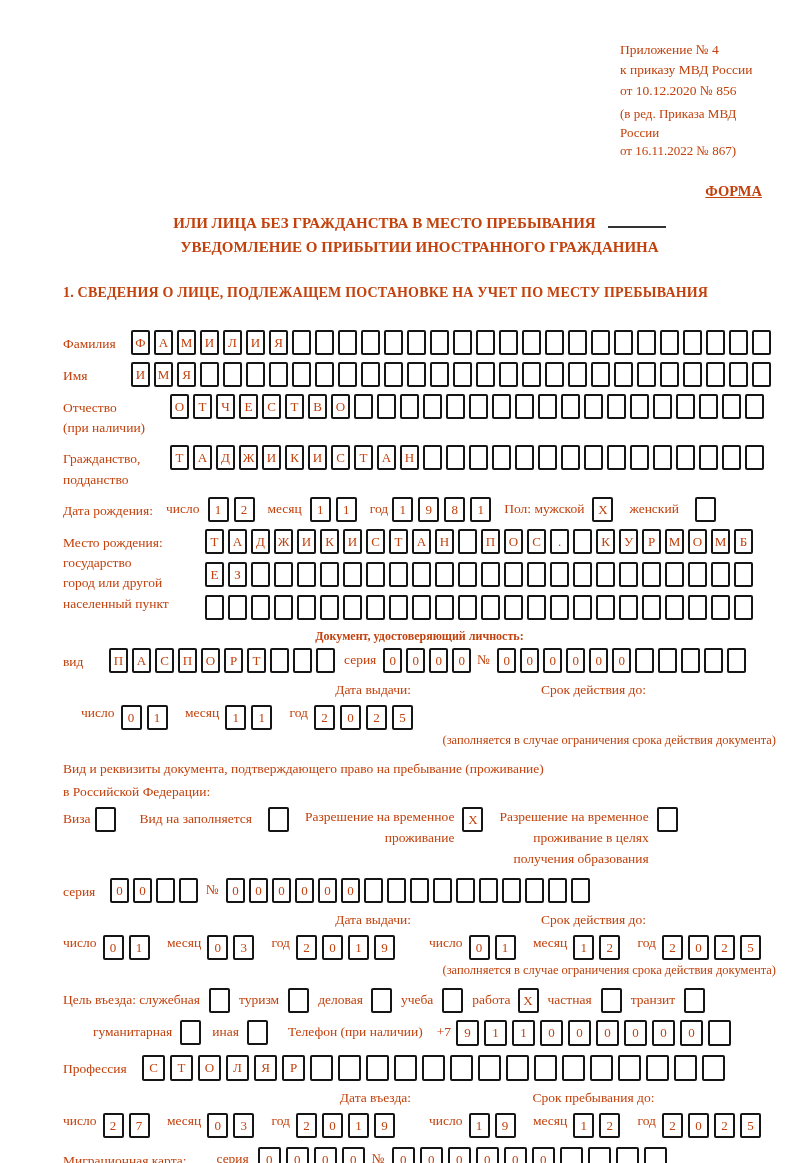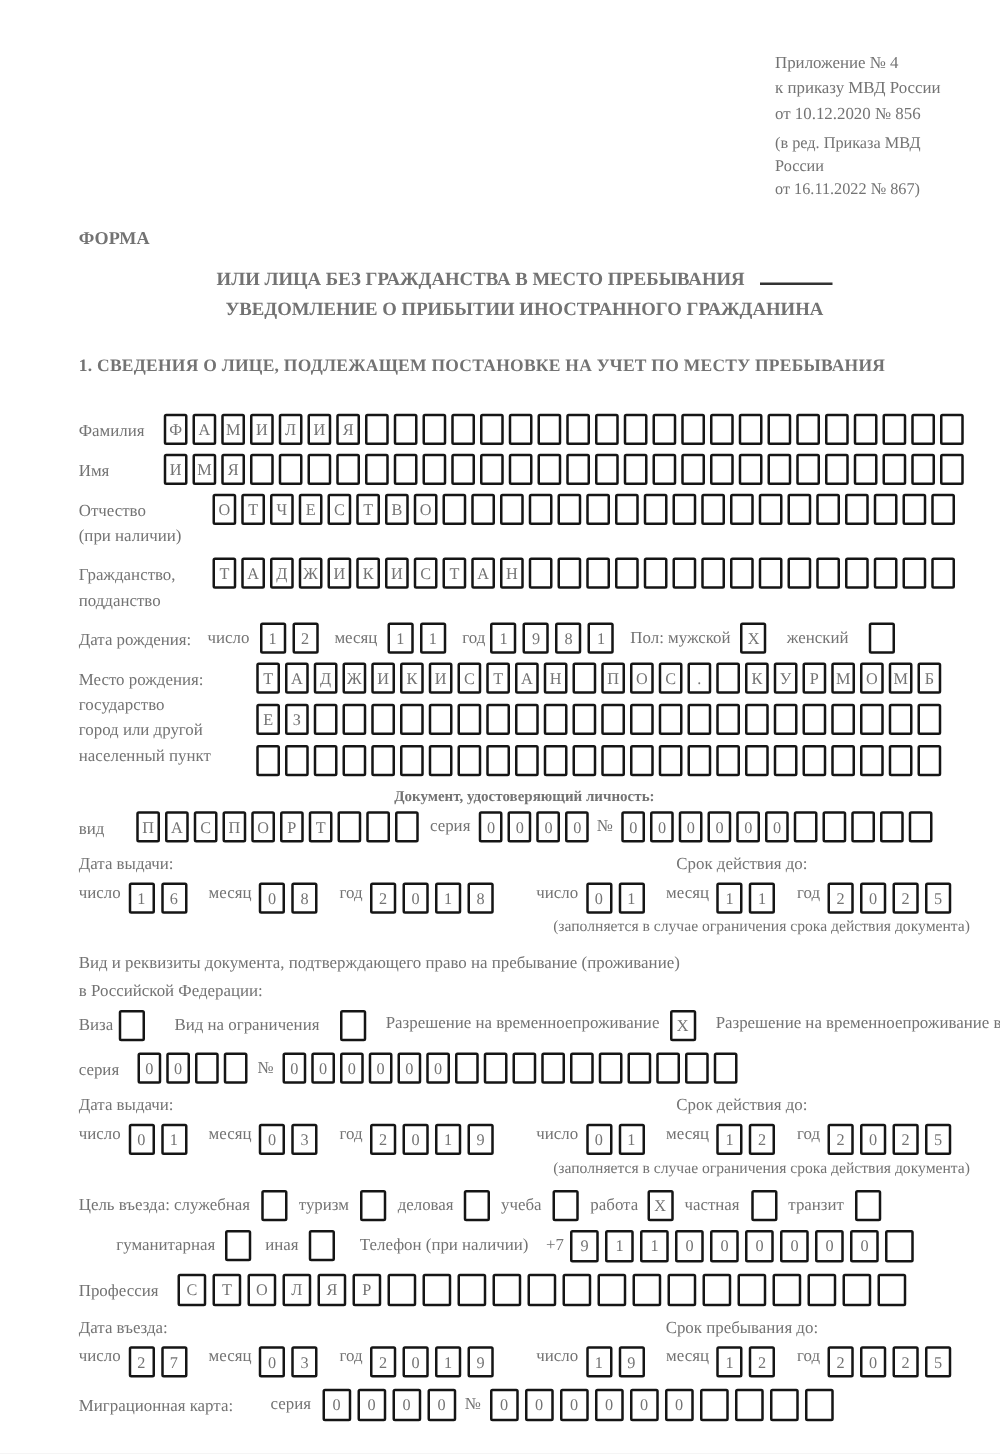--- a/index.html
+++ b/index.html
@@ -1,52 +1,52 @@
 <!DOCTYPE html>
 <html><head>
 <meta charset="utf-8">
 <style>
   html,body{margin:0;padding:0;background:#e8e8e8;}
   .page{
-    width:800px;height:1163px;margin:0 auto;background:#ffffff;color:#737373;
+    width:800px;height:1163px;margin:0 auto;background:#ffffff;color:#c2410c;
     font-family:"Liberation Serif","DejaVu Serif",serif;font-size:13.5px;
     box-sizing:border-box;padding:40px 24px 0 63px;overflow:hidden;position:relative;
   }
   .appendix{margin-left:557px;line-height:1.5;font-size:13.5px;}
   .edition{margin-left:557px;margin-top:4px;line-height:1.45;font-size:13px;}
-  .forma{text-align:left;padding-right:14px;font-weight:700;font-size:14.5px;margin-top:22px;}
+  .forma{text-align:right;padding-right:14px;font-weight:700;font-size:14.5px;margin-top:22px;text-decoration:underline;}
   .title{text-align:center;font-weight:700;font-size:15px;line-height:1.55;margin-top:12px;}
   .blank-line{display:inline-block;width:58px;border-bottom:2px solid #333;height:14px;margin-left:12px;vertical-align:baseline;}
   .sec{font-weight:700;font-size:14px;margin-top:26px;letter-spacing:0.2px;}
   .frow{display:flex;align-items:flex-start;margin-top:7px;white-space:nowrap;}
   .flabel{flex:none;padding-top:4px;line-height:1.5;}
   .w68{width:68px}.w107{width:107px}.w100{width:103px}.w142{width:142px}.w45{width:46px}
   .lbl{padding-top:4px;display:inline-block;}
   .cellrow{flex:none;white-space:nowrap;display:inline-block;}
   .cell{
     display:inline-block;box-sizing:border-box;width:19px;height:25px;
     border:2px solid #151515;border-radius:2px;margin-right:4px;
     text-align:center;font-size:13px;line-height:21px;vertical-align:top;background:#fff;
   }
   .cd .cell{width:21px;margin-right:5px;}
   .cl .cell{width:23px;margin-right:5px;height:26px;}
   .cb{margin-left:8px;}
   .cb .cell{width:21px;margin-right:0;}
   .doc-head{text-align:center;font-weight:700;font-size:12px;margin-top:9px;}
   .dhead{display:flex;margin-top:9px;}
-  .dhead .l{width:348px;text-align:left;}
+  .dhead .l{width:348px;text-align:right;}
   .dhead .r{flex:1;text-align:center;}
   .drow{display:flex;margin-top:3px;align-items:flex-start;}
   .drow .l{width:348px;}
   .drow .r{flex:1;padding-left:18px;}
   .drow .lbl{margin-right:6px;}
   .drow .cellrow{margin-right:9px;}
   .note{text-align:right;font-size:12.5px;margin-top:3px;}
   .para{margin-top:10px;line-height:1.7;}
-  .pcol{display:flex;flex-direction:row;text-align:left;margin-left:16px;line-height:1.55;flex:none;}
+  .pcol{display:flex;flex-direction:column;text-align:right;margin-left:16px;line-height:1.55;flex:none;}
   .goal .lbl{margin-right:5px;}
   .goal .ml{margin-left:9px;}
   .ml8{margin-left:8px}.ml16{margin-left:16px}.ml24{margin-left:24px}.ml30{margin-left:30px}
 </style>
 </head>
 <body>
 
 <div class="page">
 
   <div class="appendix">
@@ -131,42 +131,37 @@
     <span class="cellrow"><span class="cell">0</span><span class="cell">0</span><span class="cell">0</span><span class="cell">0</span></span>
     <span class="lbl" style="margin:0 7px 0 2px;">№</span>
     <span class="cellrow"><span class="cell">0</span><span class="cell">0</span><span class="cell">0</span><span class="cell">0</span><span class="cell">0</span><span class="cell">0</span><span class="cell">&nbsp;</span><span class="cell">&nbsp;</span><span class="cell">&nbsp;</span><span class="cell">&nbsp;</span><span class="cell">&nbsp;</span></span>
   </div>
 
   <div class="dhead">
     <div class="l">Дата выдачи:</div>
     <div class="r">Срок действия до:</div>
   </div>
   <div class="drow">
-    <div class="l">
-      <span class="lbl">число</span><span class="cellrow cd"><span class="cell">1</span><span class="cell">6</span></span>
-      <span class="lbl">месяц</span><span class="cellrow cd"><span class="cell">0</span><span class="cell">8</span></span>
-      <span class="lbl">год</span><span class="cellrow cd"><span class="cell">2</span><span class="cell">0</span><span class="cell">1</span><span class="cell">8</span></span>
-    </div>
     <div class="r">
       <span class="lbl">число</span><span class="cellrow cd"><span class="cell">0</span><span class="cell">1</span></span>
       <span class="lbl">месяц</span><span class="cellrow cd"><span class="cell">1</span><span class="cell">1</span></span>
       <span class="lbl">год</span><span class="cellrow cd"><span class="cell">2</span><span class="cell">0</span><span class="cell">2</span><span class="cell">5</span></span>
     </div>
   </div>
   <div class="note">(заполняется в случае ограничения срока действия документа)</div>
 
   <div class="para">
     <div>Вид и реквизиты документа, подтверждающего право на пребывание (проживание)</div>
     <div>в Российской Федерации:</div>
   </div>
 
   <div class="frow" style="margin-top:3px;">
     <span class="lbl">Виза</span>
     <span class="cellrow cb" style="margin-left:4px;"><span class="cell">&nbsp;</span></span>
-    <span class="lbl ml24">Вид на ограничения</span>
+    <span class="lbl ml24">Вид на заполняется</span>
     <span class="cellrow cb ml16"><span class="cell">&nbsp;</span></span>
     <span class="pcol">
       <span>Разрешение на временное</span>
       <span>проживание</span>
     </span>
     <span class="cellrow cb"><span class="cell">X</span></span>
     <span class="pcol">
       <span>Разрешение на временное</span>
       <span>проживание в целях</span>
       <span>получения образования</span>

